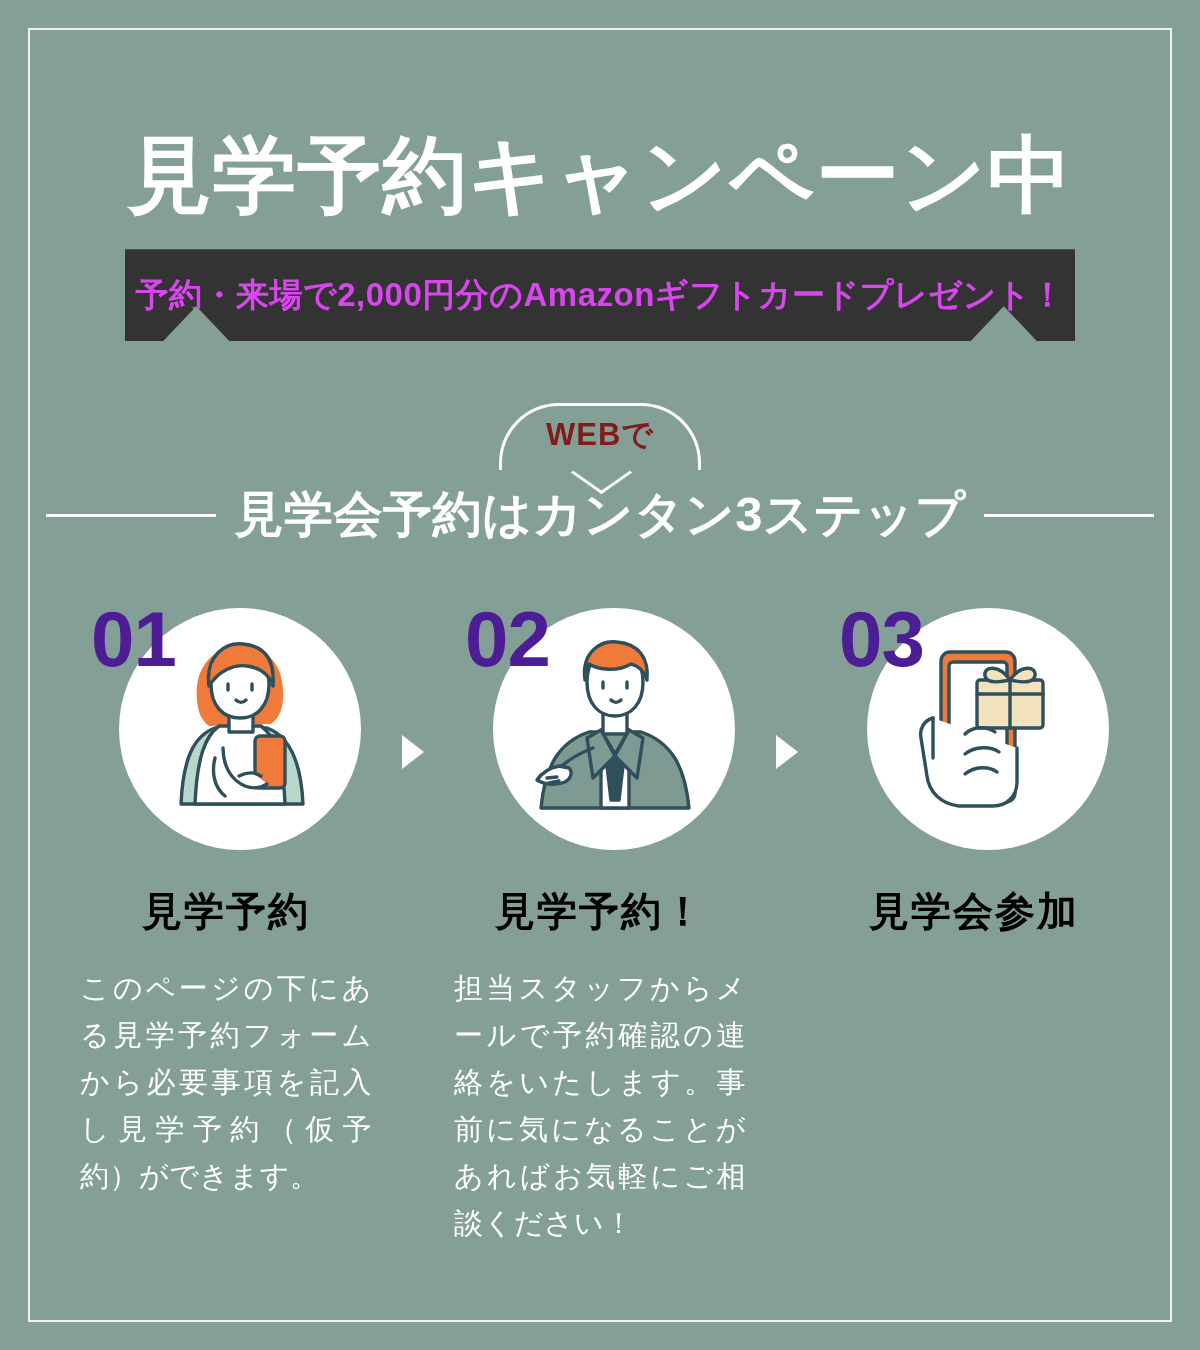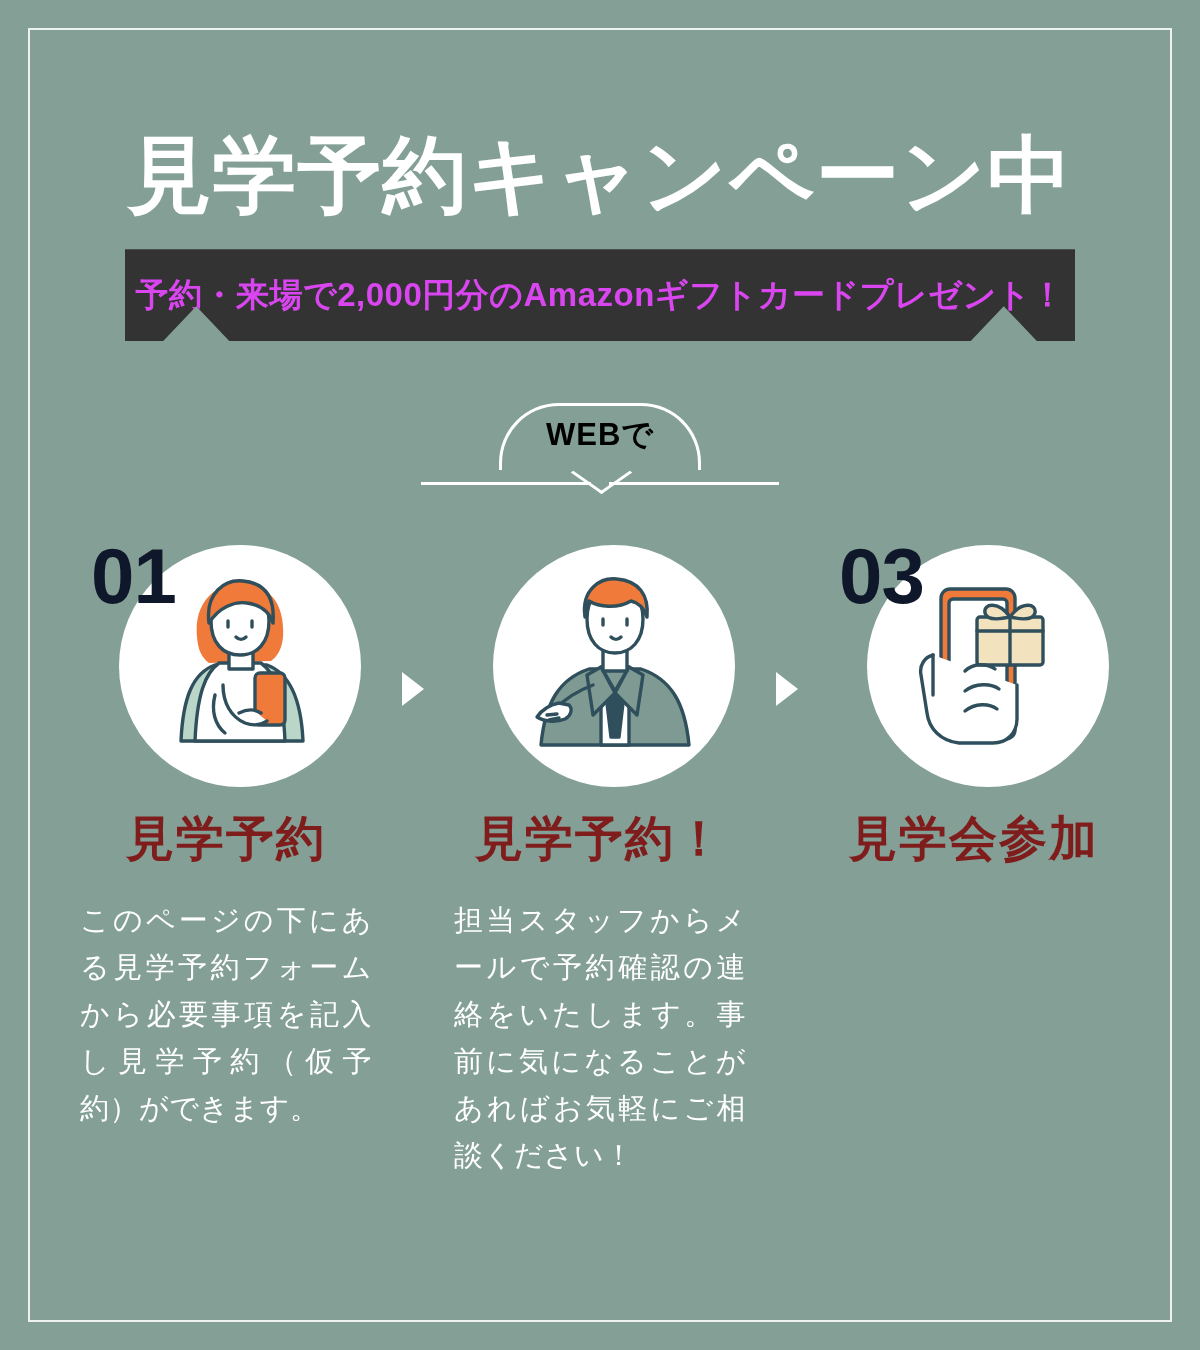--- a/index.html
+++ b/index.html
@@ -64,21 +64,21 @@
     margin-top: 62px;
     position: relative;
     width: 100%;
     display: flex;
     justify-content: center;
   }
   .web-bubble .pill {
     border: 3px solid #ffffff;
     border-bottom: none;
     border-radius: 60px 60px 0 0;
-    color: #000000;
+    color: #7f1d1d;
     font-size: 31px;
     font-weight: bold;
     padding: 8px 44px 14px 44px;
     letter-spacing: 1px;
     position: relative;
   }
   .web-bubble .pill::after {
     content: "";
     position: absolute;
     left: 50%;
@@ -155,30 +155,31 @@
     left: 28px; top: 8px;
     width: 242px; height: 242px;
     border-radius: 50%;
     background: #ffffff;
     overflow: hidden;
   }
   .circle svg { display: block; }
   .num {
     position: absolute;
     left: 0; top: 0;
-    color: #0f172a;
+    color: #4c1d95;
     font-size: 78px;
     font-weight: bold;
     letter-spacing: -1px;
     z-index: 3;
     line-height: 1;
   }
   .step-title {
-    color: #7f1d1d;
-    font-size: 48px;
+    margin-top: 14px;
+    color: #000000;
+    font-size: 40px;
     font-weight: bold;
     letter-spacing: 2px;
     white-space: nowrap;
   }
   .step-desc {
     margin-top: 26px;
     color: #ffffff;
     font-size: 29px;
     line-height: 1.62;
     text-align: justify;
@@ -199,20 +200,21 @@
   <div class="ribbon-wrap">
     <div class="ribbon">予約・来場で2,000円分のAmazonギフトカードプレゼント！</div>
   </div>
 
   <div class="web-bubble">
     <div class="pill">WEBで</div>
   </div>
 
   <div class="subhead-row">
     <div class="rule"></div>
+    <div class="subhead">見学会予約はカンタン3ステップ</div>
     <div class="rule"></div>
   </div>
 
   <div class="steps">
 
     <div class="step">
       <div class="circle-wrap">
         <div class="circle">
           <svg width="242" height="242" viewBox="0 0 242 242">
             <g fill="none" stroke="#2f4f5c" stroke-width="3.4" stroke-linecap="round" stroke-linejoin="round">
@@ -278,20 +280,21 @@
 
               <path d="M118 92 C121 95,125 95,128 92"></path>
 
               <path d="M100 140 C84 146,70 156,62 164" fill="#7f9a92"></path>
               <path d="M66 158 C56 160,48 166,44 172 C50 176,62 178,72 174 C78 171,80 164,76 160 Z" fill="#ffffff"></path>
               <path d="M54 170 L64 169"></path>
               <path d="M56 175 L66 173"></path>
             </g>
           </svg>
         </div>
+        <div class="num">02</div>
       </div>
       <div class="step-title">見学予約！</div>
       <div class="step-desc">担当スタッフからメールで予約確認の連絡をいたします。事前に気になることがあればお気軽にご相談ください！</div>
     </div>
 
     <div class="arrow">
         <span></span>
       </div>
 
     <div class="step">

